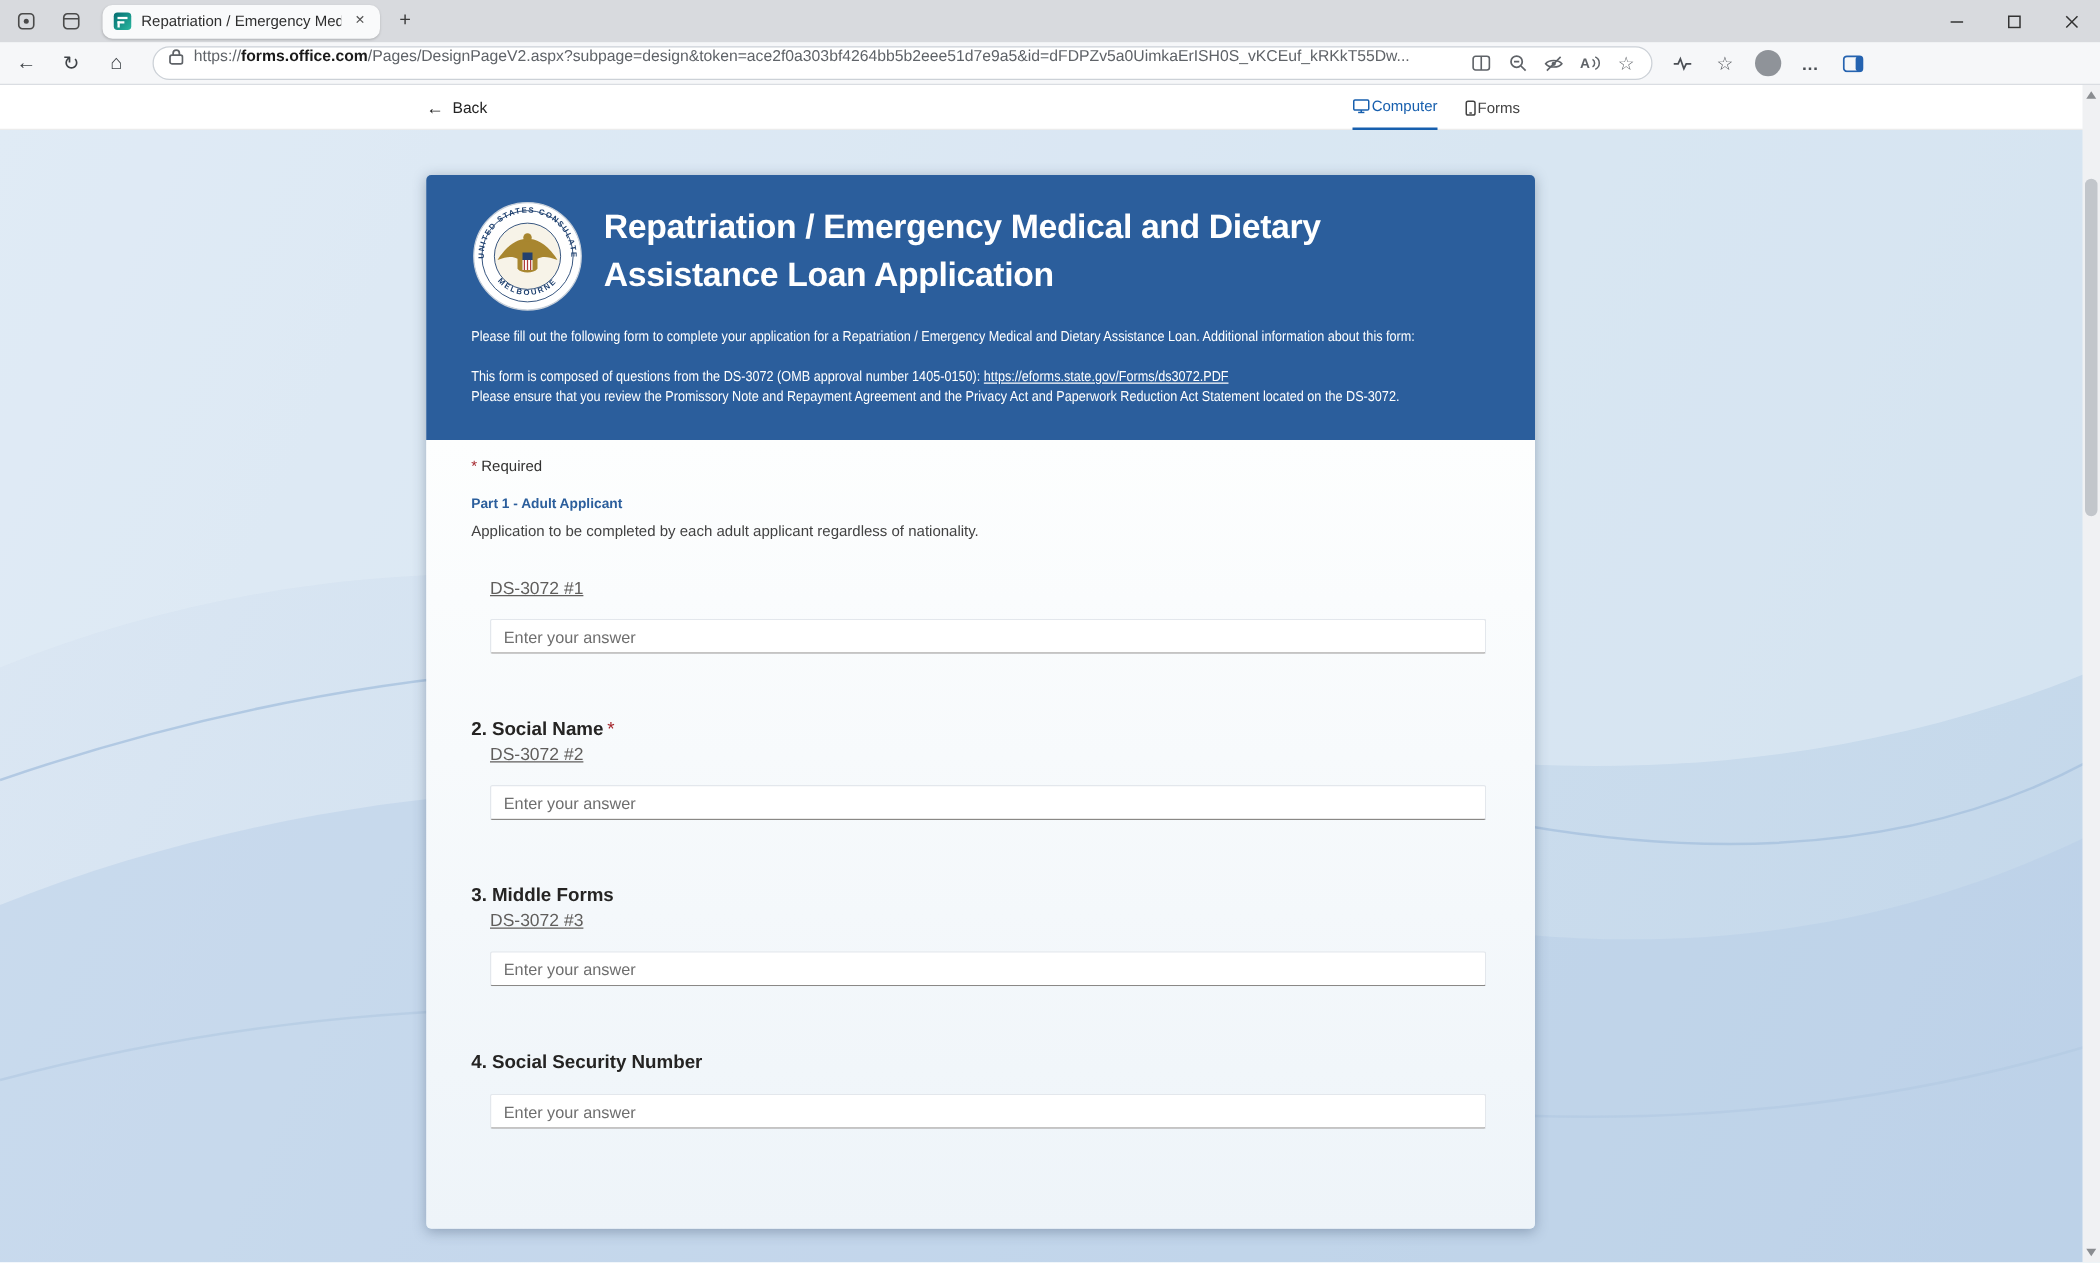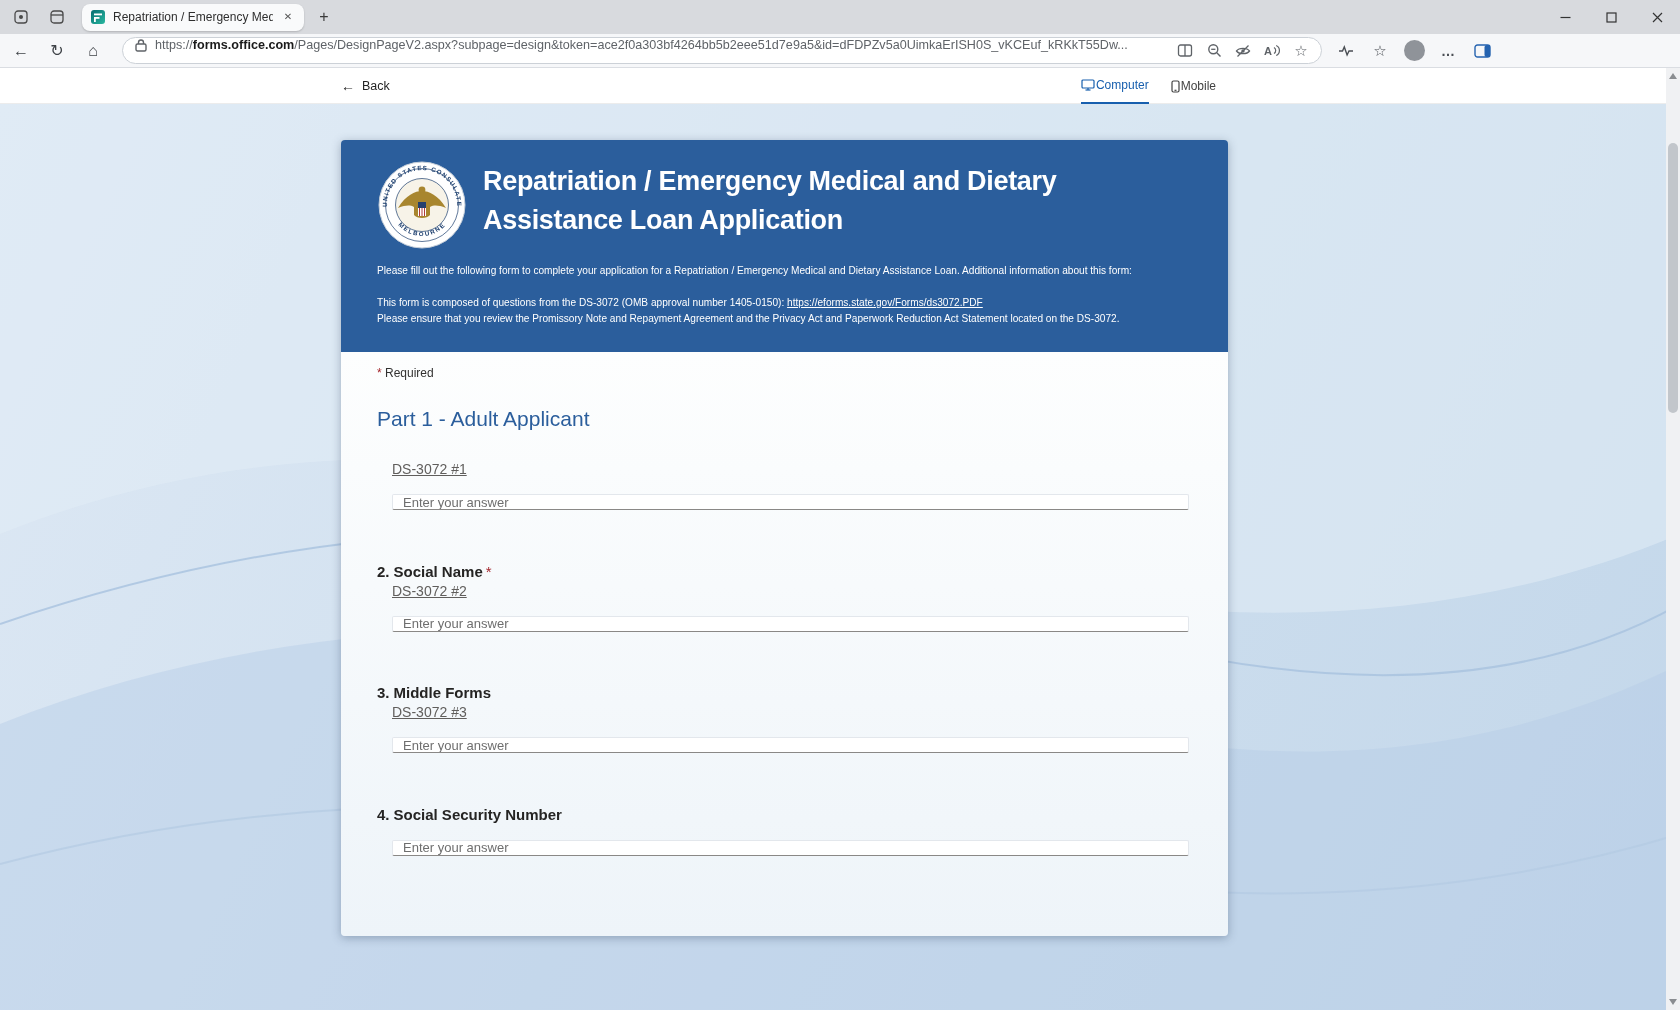--- a/index.html
+++ b/index.html
@@ -53,31 +53,31 @@
   .card-header { background:#2b5e9c; border-radius:4px 4px 0 0; position:relative; padding:22px 10px 26px 36px; color:#fff; }
   .seal { position:absolute; left:37px; top:21px; }
   .form-title { margin-left:106px; width:700px; font-size:27px; line-height:39px; font-weight:600; letter-spacing:-0.3px; }
   .intro { margin-top:22px; transform:scaleX(0.88); transform-origin:0 0; white-space:nowrap; font-size:11.5px; line-height:16px; }
   .intro .gap { height:16px; }
   .intro a { color:#ffffff; text-decoration:underline; }
 
   .card-body { background:linear-gradient(180deg,#fdfefe 0%, #eef4f9 100%); border-radius:0 0 4px 4px; padding:14px 39px 80px 36px; }
   .required-note { font-size:12px; color:#323130; }
   .required-note .star, .q-star { color:#a4262c; }
-  .part-title { margin-top:27px; font-size:21px; font-weight:normal; color:#2b5e9c; }
+  .part-title { margin-top:17px; font-size:11px; font-weight:bold; color:#2b5e9c; }
   .part-sub { margin-top:9px; font-size:12px; color:#424242; }
 
   .question { margin-top:52px; }
   .question.first { margin-top:30px; }
   .q-label { font-size:15px; font-weight:600; color:#252423; }
   .q-label .q-num { margin-right:4px; }
   .q-star { margin-left:3px; font-weight:400; }
   .q-indent { margin-left:15px; }
   .q-sub { margin-top:3px; font-size:14px; color:#605e5c;text-decoration:underline; }
-  .q-input { margin-top:17px; width:797px; height:16px; background:#ffffff; border:1px solid #e3e7ec; border-bottom:1px solid #8a8886; border-radius:2px; padding:0 10px; font-size:13px; color:#201f1e; font-family:"Liberation Sans","DejaVu Sans",sans-serif; }
+  .q-input { margin-top:17px; width:797px; height:28px; background:#ffffff; border:1px solid #e3e7ec; border-bottom:1px solid #8a8886; border-radius:2px; padding:0 10px; font-size:13px; color:#201f1e; font-family:"Liberation Sans","DejaVu Sans",sans-serif; }
   .q-input::placeholder { color:#6e6e6e; }
 
   svg { display:block; }
 </style>
 </head>
 <body>
 
 <div class="titlebar">
   <div class="tb-icon">
     <svg width="16" height="16" viewBox="0 0 16 16">
@@ -209,21 +209,21 @@
         </span>
         <span>Computer</span>
       </div>
       <div class="device-item">
         <span>
           <svg width="9" height="13" viewBox="0 0 9 13">
               <rect x="1" y="1" width="7" height="11" rx="1.5" fill="none" stroke="#424242" stroke-width="1.2"></rect>
               <line x1="3.5" y1="10.3" x2="5.5" y2="10.3" stroke="#424242" stroke-width="1.2"></line>
             </svg>
         </span>
-        <span>Mobile</span>
+        <span>Forms</span>
       </div>
     </div>
   </div>
 </div>
 
 <div class="page">
   <svg class="waves" width="1680" height="906" viewBox="0 0 1680 906">
     <path d="M0,430 C250,330 520,330 820,430 C1120,530 1420,540 1680,430 L1680,0 L0,0 Z" fill="#e2ecf6" opacity="0.55"></path>
     <path d="M0,620 C300,500 650,500 950,590 C1250,680 1480,660 1680,560 L1680,906 L0,906 Z" fill="#b6cde6" opacity="0.45"></path>
     <path d="M0,520 C350,400 700,400 1000,500 C1300,600 1520,590 1680,500" stroke="#a7c2de" fill="none" stroke-width="2" opacity="0.8"></path>
@@ -264,20 +264,21 @@
         <div>Please ensure that you review the Promissory Note and Repayment Agreement and the Privacy Act and Paperwork Reduction Act Statement located on the DS-3072.</div>
       </div>
     </div>
 
     <div class="card-body">
       <div class="required-note">
         <span class="star">*</span>
         <span>Required</span>
       </div>
       <div class="part-title">Part 1 - Adult Applicant</div>
+      <div class="part-sub">Application to be completed by each adult applicant regardless of nationality.</div>
 
       <div class="question first">
         <div class="q-indent">
           <div class="q-sub">DS-3072 #1</div>
           <input class="q-input" type="text" placeholder="Enter your answer" style="">
         </div>
       </div>
 
       <div class="question">
         <div class="q-label"><span class="q-num">2.</span><span>Social Name</span><span class="q-star">*</span></div>

